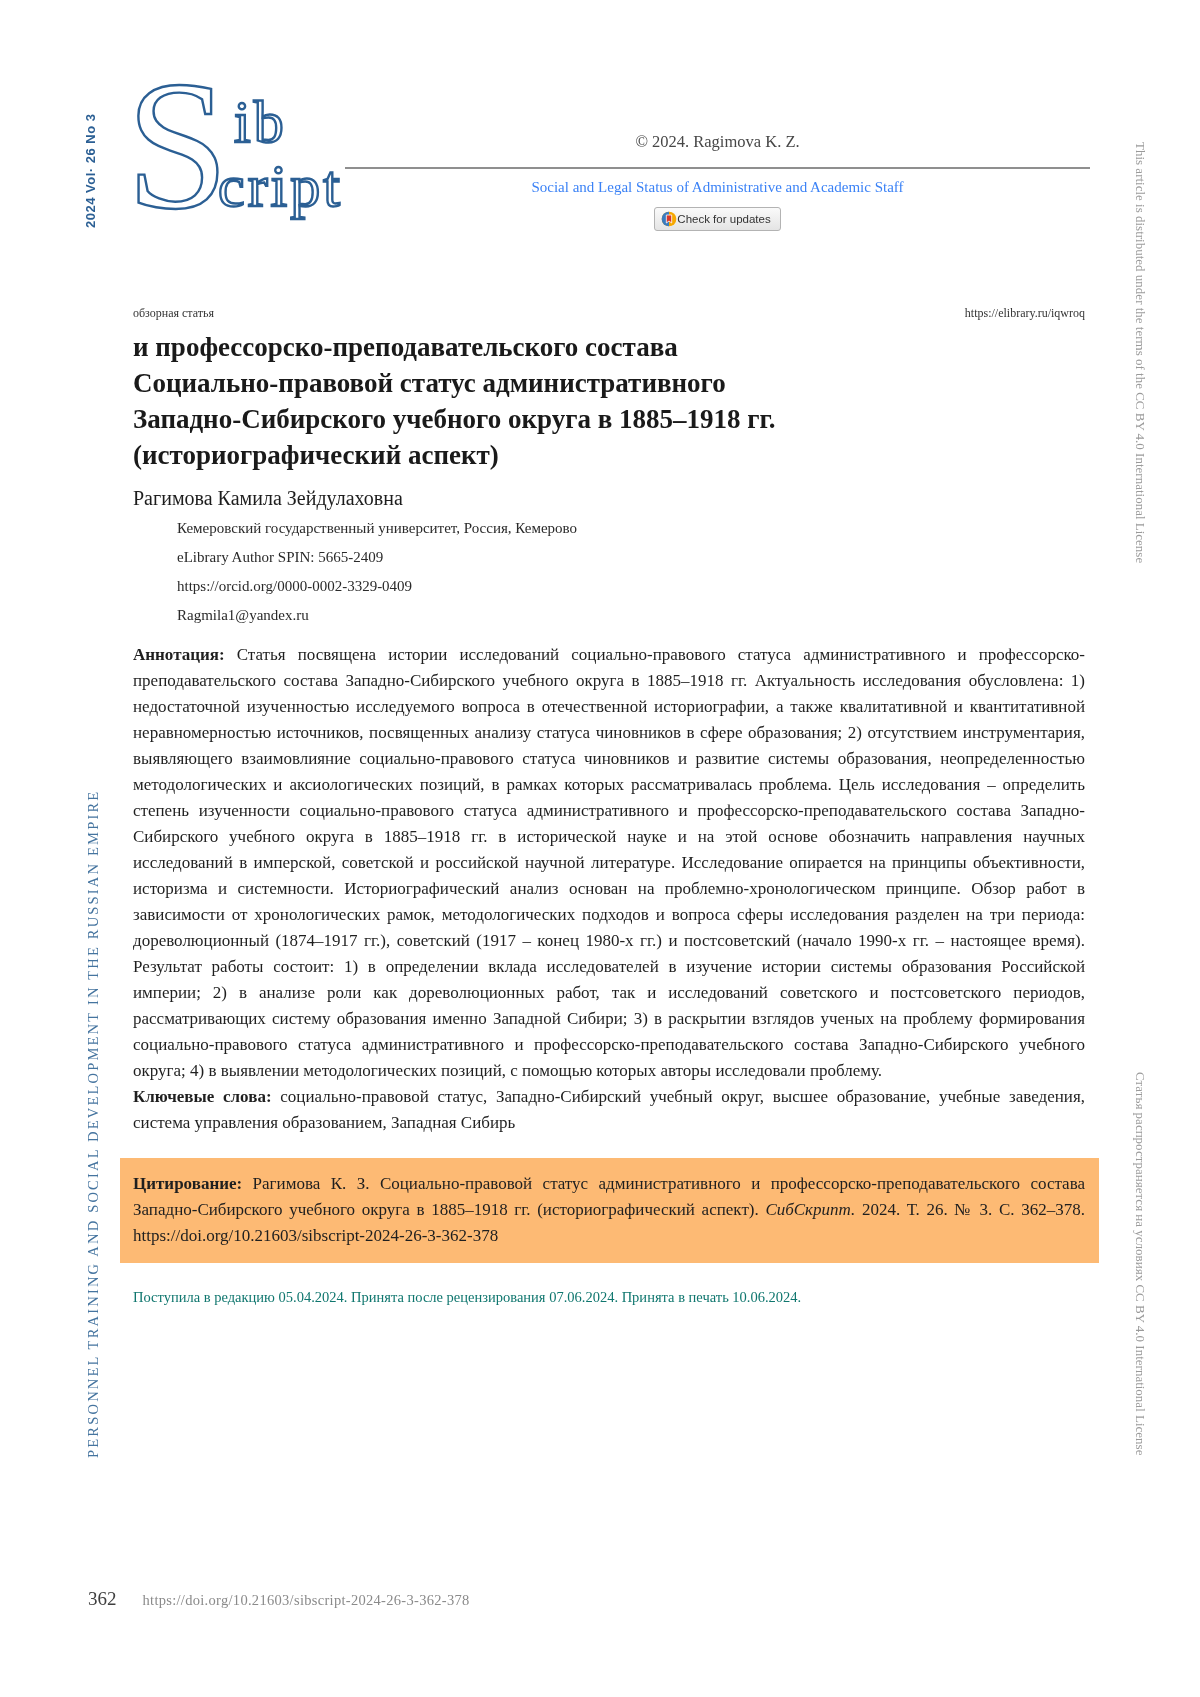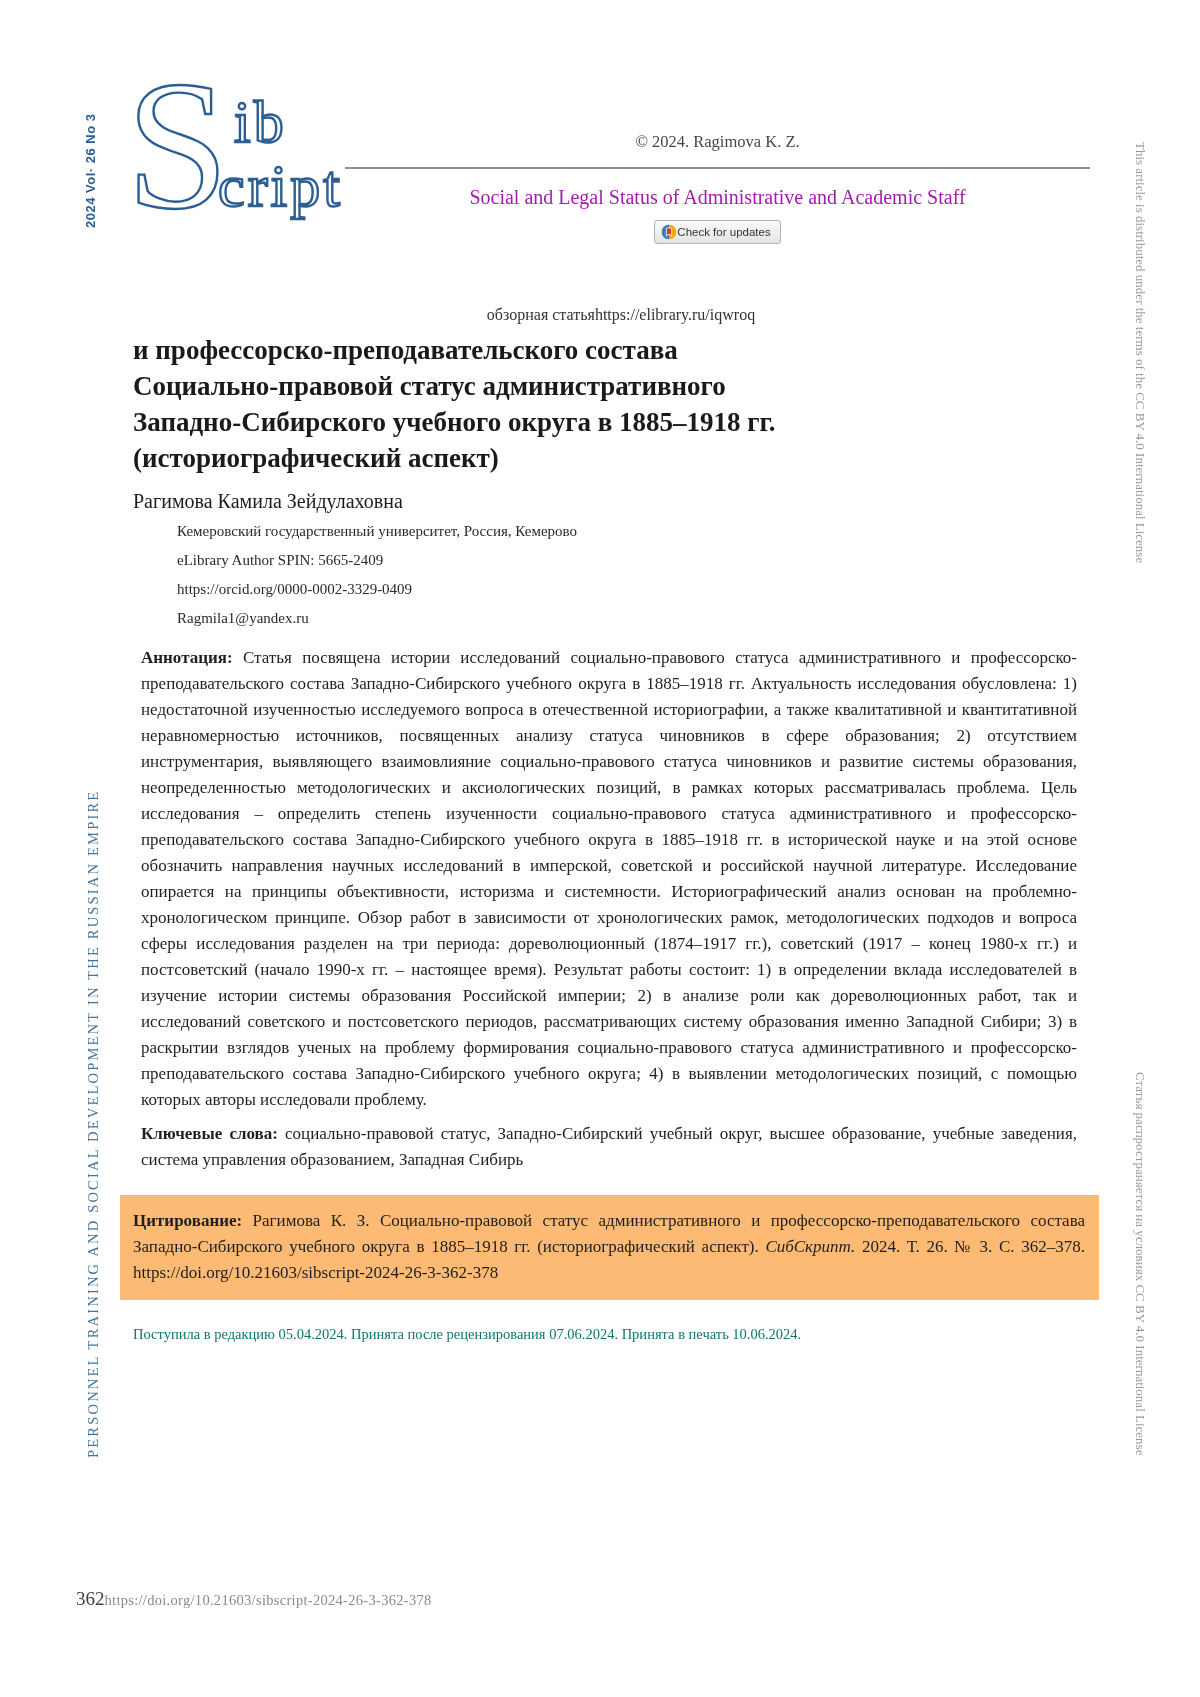--- a/index.html
+++ b/index.html
@@ -33,48 +33,48 @@
   .logo .glyph{position:absolute;color:#2b5f94;line-height:1;font-weight:400;}
   @supports (-webkit-text-stroke: 2px #000){
     .logo .glyph{color:#fff;-webkit-text-stroke:2.4px #2b5f94;}
   }
   .logo .s-big{left:-4px;top:-36px;font-size:185px;}
   .logo .l-top{left:104px;top:4px;font-size:60px;letter-spacing:3px;}
   .logo .l-bottom{left:88px;top:68px;font-size:60px;letter-spacing:3px;}
   
   .header-right{position:absolute;left:345px;top:132px;width:745px;text-align:center;}
   .copyright{font-size:16.5px;color:#474747;padding-bottom:15px;border-bottom:2px solid #8f8f8f;}
-  .running-title{padding-top:17px;font-size:20px;color:#a21caf;}
+  .running-title{padding-top:10px;font-size:15px;color:#3b82f6;}
   .badge{
     display:inline-flex;align-items:center;margin-top:11px;
     padding:3px 9px 3px 6px;border:1px solid #b3b3b3;border-radius:3px;
     background:linear-gradient(#fafafa,#e4e4e4);
     font-family:"Liberation Sans","DejaVu Sans",sans-serif;
     font-size:11.5px;color:#333;cursor:pointer;
   }
   .badge svg{display:block;}
   
   .content{position:absolute;left:133px;top:306px;width:952px;}
-  .meta-row{display:flex;justify-content:center;font-size:16px;color:#333;margin-left:24px;}
+  .meta-row{display:flex;justify-content:space-between;font-size:12px;color:#333;}
   .title{margin-top:8px;font-size:27px;line-height:36px;font-weight:bold;color:#1a1a1a;}
   .title span{display:block;}
   .author-name{margin-top:14px;font-size:20px;color:#1d1d1d;}
   .author-meta{margin-top:4px;font-size:15px;line-height:29px;color:#2a2a2a;margin-left:44px;}
   .author-meta div{white-space:nowrap;}
   .abstract{margin-top:12px;font-size:17px;line-height:26px;text-align:justify;color:#1f1f1f;}
-  .abstract p{margin:8px;}
+  .abstract p{margin:0;}
   .b{font-weight:bold;}
   .i{font-style:italic;}
   .citation{
     margin:22px -14px 0 -13px;background:#fdba74;
     padding:13px 14px 14px 13px;font-size:17px;line-height:26px;text-align:justify;color:#1f1f1f;
   }
   .received{margin-top:26px;font-size:14.5px;color:#0f766e;}
   
-  .footer{position:absolute;left:76px;top:1588px;display:flex;align-items:baseline;}
+  .footer{position:absolute;left:88px;top:1588px;display:flex;align-items:baseline;gap:26px;}
   .page-num{font-size:19px;color:#3f3f3f;}
   .footer-doi{font-size:14.5px;color:#8a8a8a;letter-spacing:.3px;}
 </style>
 </head>
 <body>
 
 <div class="page">
 
   <div class="vol-vertical v-up">2024 Vol· 26 No 3</div>
   <div class="section-vertical v-up">PERSONNEL TRAINING AND SOCIAL DEVELOPMENT IN THE RUSSIAN EMPIRE</div>

